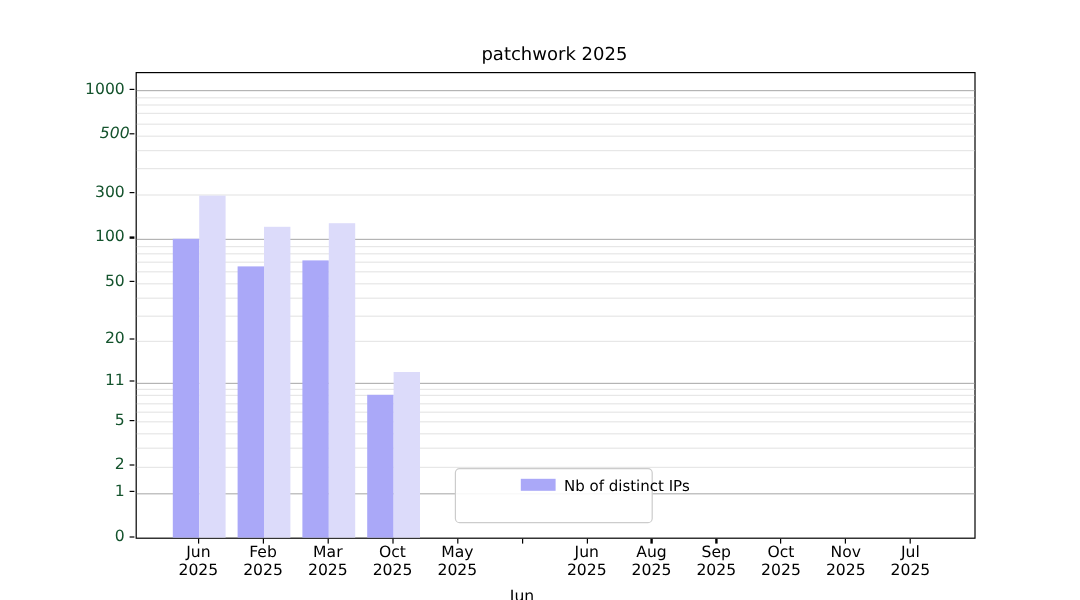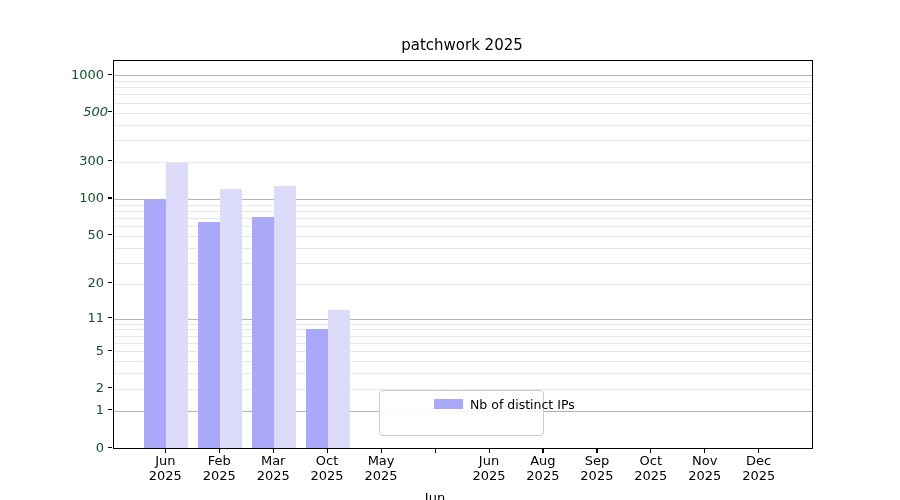--- a/index.html
+++ b/index.html
@@ -162,21 +162,21 @@
       <div class="xtick-mark" style="left: 596.4px; top: 448.5px;"></div>
       <div class="xtick-label" style="left: 566.9px; top: 453px;">Sep
 2025</div>
       <div class="xtick-mark" style="left: 650.3px; top: 448.5px;"></div>
       <div class="xtick-label" style="left: 620.8px; top: 453px;">Oct
 2025</div>
       <div class="xtick-mark" style="left: 704.3px; top: 448.5px;"></div>
       <div class="xtick-label" style="left: 674.8px; top: 453px;">Nov
 2025</div>
       <div class="xtick-mark" style="left: 758.2px; top: 448.5px;"></div>
-      <div class="xtick-label" style="left: 728.7px; top: 453px;">Dec
+      <div class="xtick-label" style="left: 728.7px; top: 453px;">Jul
 2025</div>
     </div>
 
   <div class="legend">
     <div class="legend-row r0">
       <span class="legend-swatch" id="legend-swatch-0" style="background: rgb(170, 168, 248);"></span>
       <span class="legend-label">Nb of distinct IPs</span>
     </div>
   </div>
 </div>

